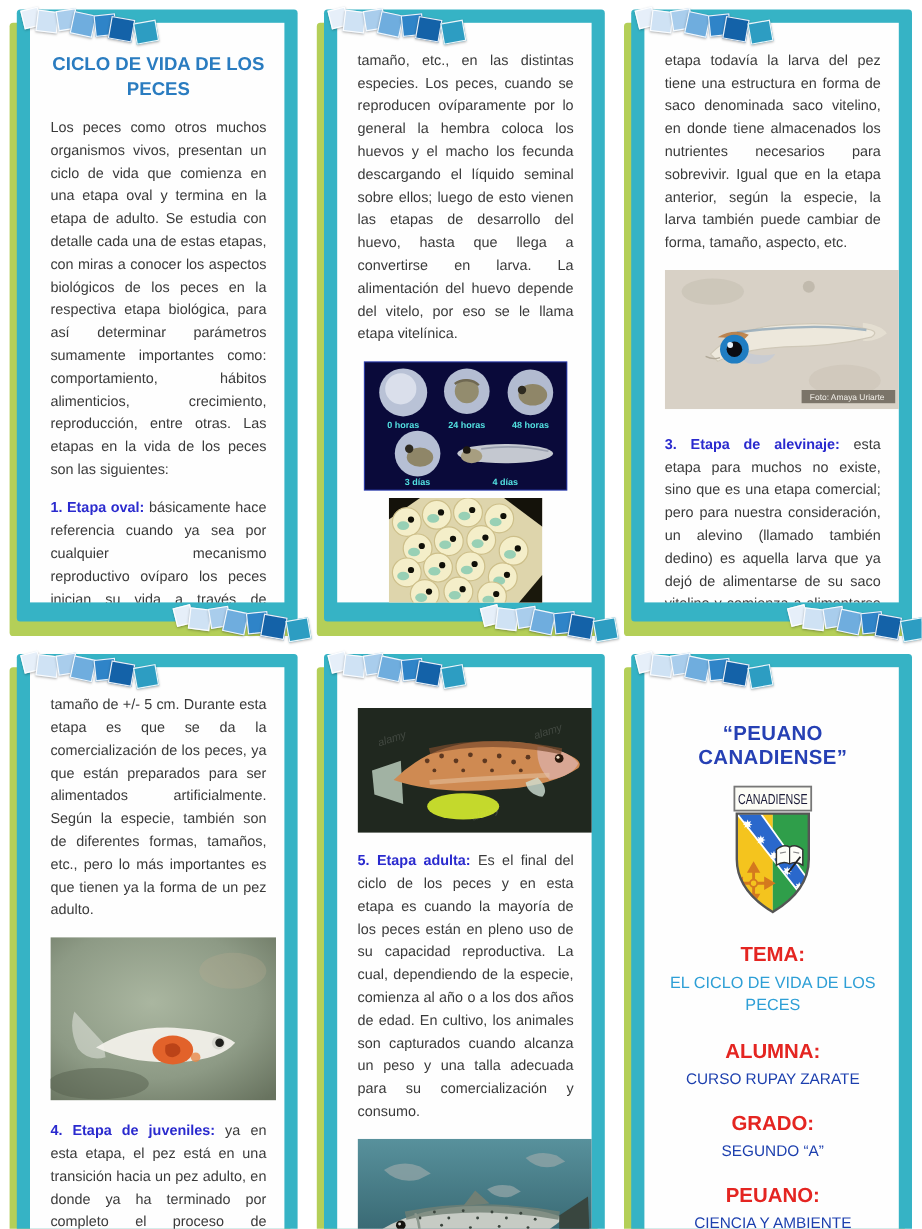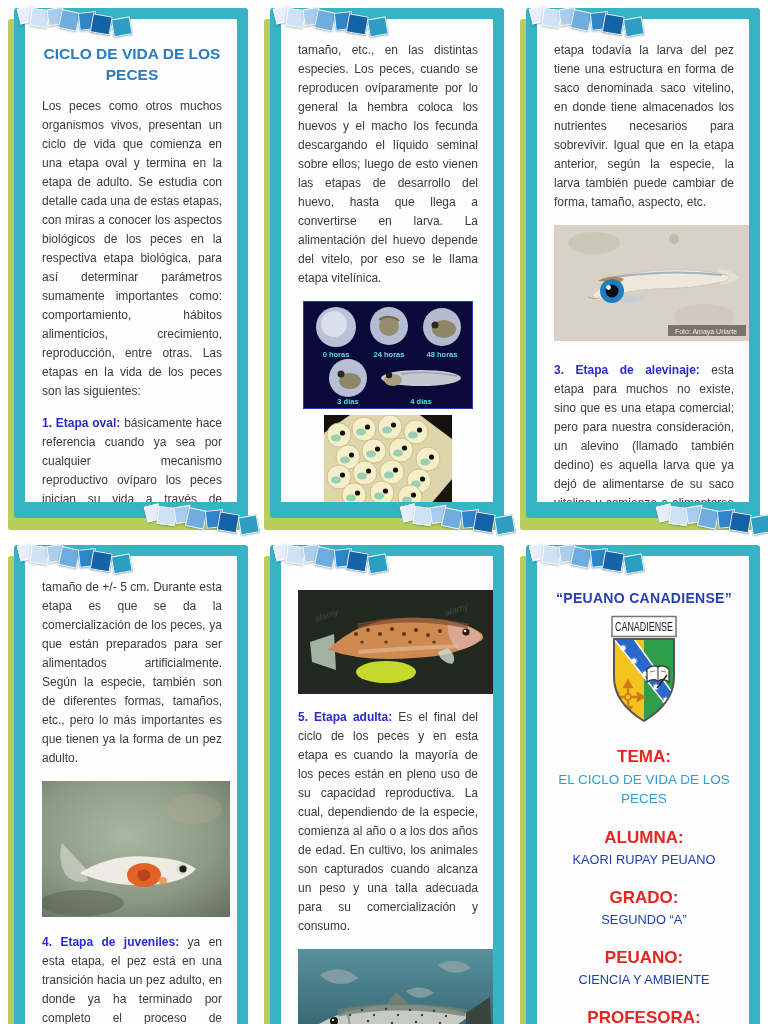--- a/index.html
+++ b/index.html
@@ -27,21 +27,21 @@
   .deco span:nth-child(3){width:15px;height:15px;background:#a9cdec;transform:rotate(-9deg) translateY(3px);margin-left:-2px;}
   .deco span:nth-child(4){width:17px;height:17px;background:#6fadde;transform:rotate(12deg) translateY(6px);margin-left:-3px;}
   .deco span:nth-child(5){width:16px;height:16px;background:#2f84c8;transform:rotate(-6deg) translateY(7px);margin-left:-2px;}
   .deco span:nth-child(6){width:18px;height:17px;background:#1462a8;transform:rotate(10deg) translateY(10px);margin-left:-3px;}
   .deco span:nth-child(7){width:17px;height:16px;background:#2d9dc2;transform:rotate(-10deg) translateY(13px);margin-left:-3px;}
   .deco-tl{left:10px;top:-3px;}
   .deco-br{right:-8px;bottom:8px;}
   
   .p6{text-align:center;padding-top:34px;}
   .p6-school1{margin:0 0 7px;font-size:12.5px;font-weight:bold;color:#1c2f8f;}
-  .p6-school2{margin:0;font-size:14px;font-weight:bold;color:#2640b4;letter-spacing:.3px;}
+  .p6-school2{margin:12px;font-size:17px;font-weight:bold;color:#2640b4;letter-spacing:.3px;}
   .crest{display:block;margin:9px auto 0;}
   .p6-label{margin:20px 0 3px;font-size:17px;font-weight:bold;color:#e42521;}
   .p6-value{margin:0;font-size:12.8px;line-height:17px;font-weight:normal;color:#1c3fae;}
   .p6-tema{color:#2e9fd6;font-size:13.5px;line-height:19px;}
 </style>
 </head>
 <body>
 
 <div class="panel" style="left:8px;top:8px">
   <div class="frame-green"></div>
@@ -370,21 +370,21 @@
           <line x1="60" y1="56" x2="65" y2="57" stroke="#888888"></line>
         <line x1="66" y1="60" x2="56" y2="73" stroke="#222222" stroke-width="1.5"></line>
       </g>
       <path d="M13,24 H73 V62 Q73,88 43,106 Q13,88 13,62 Z" fill="none" stroke="#555555" stroke-width="2"></path>
     </svg>
 
     <p class="p6-label" style="margin-top:22px">TEMA:</p>
     <p class="p6-value p6-tema">EL CICLO DE VIDA DE LOS PECES</p>
 
     <p class="p6-label">ALUMNA:</p>
-    <p class="p6-value">KAORI RUPAY PEUANO</p>
+    <p class="p6-value">CURSO RUPAY ZARATE</p>
 
     <p class="p6-label">GRADO:</p>
     <p class="p6-value">SEGUNDO “A”</p>
 
     <p class="p6-label">PEUANO:</p>
     <p class="p6-value">CIENCIA Y AMBIENTE</p>
 
     <p class="p6-label">PROFESORA:</p>
 
   </div>

